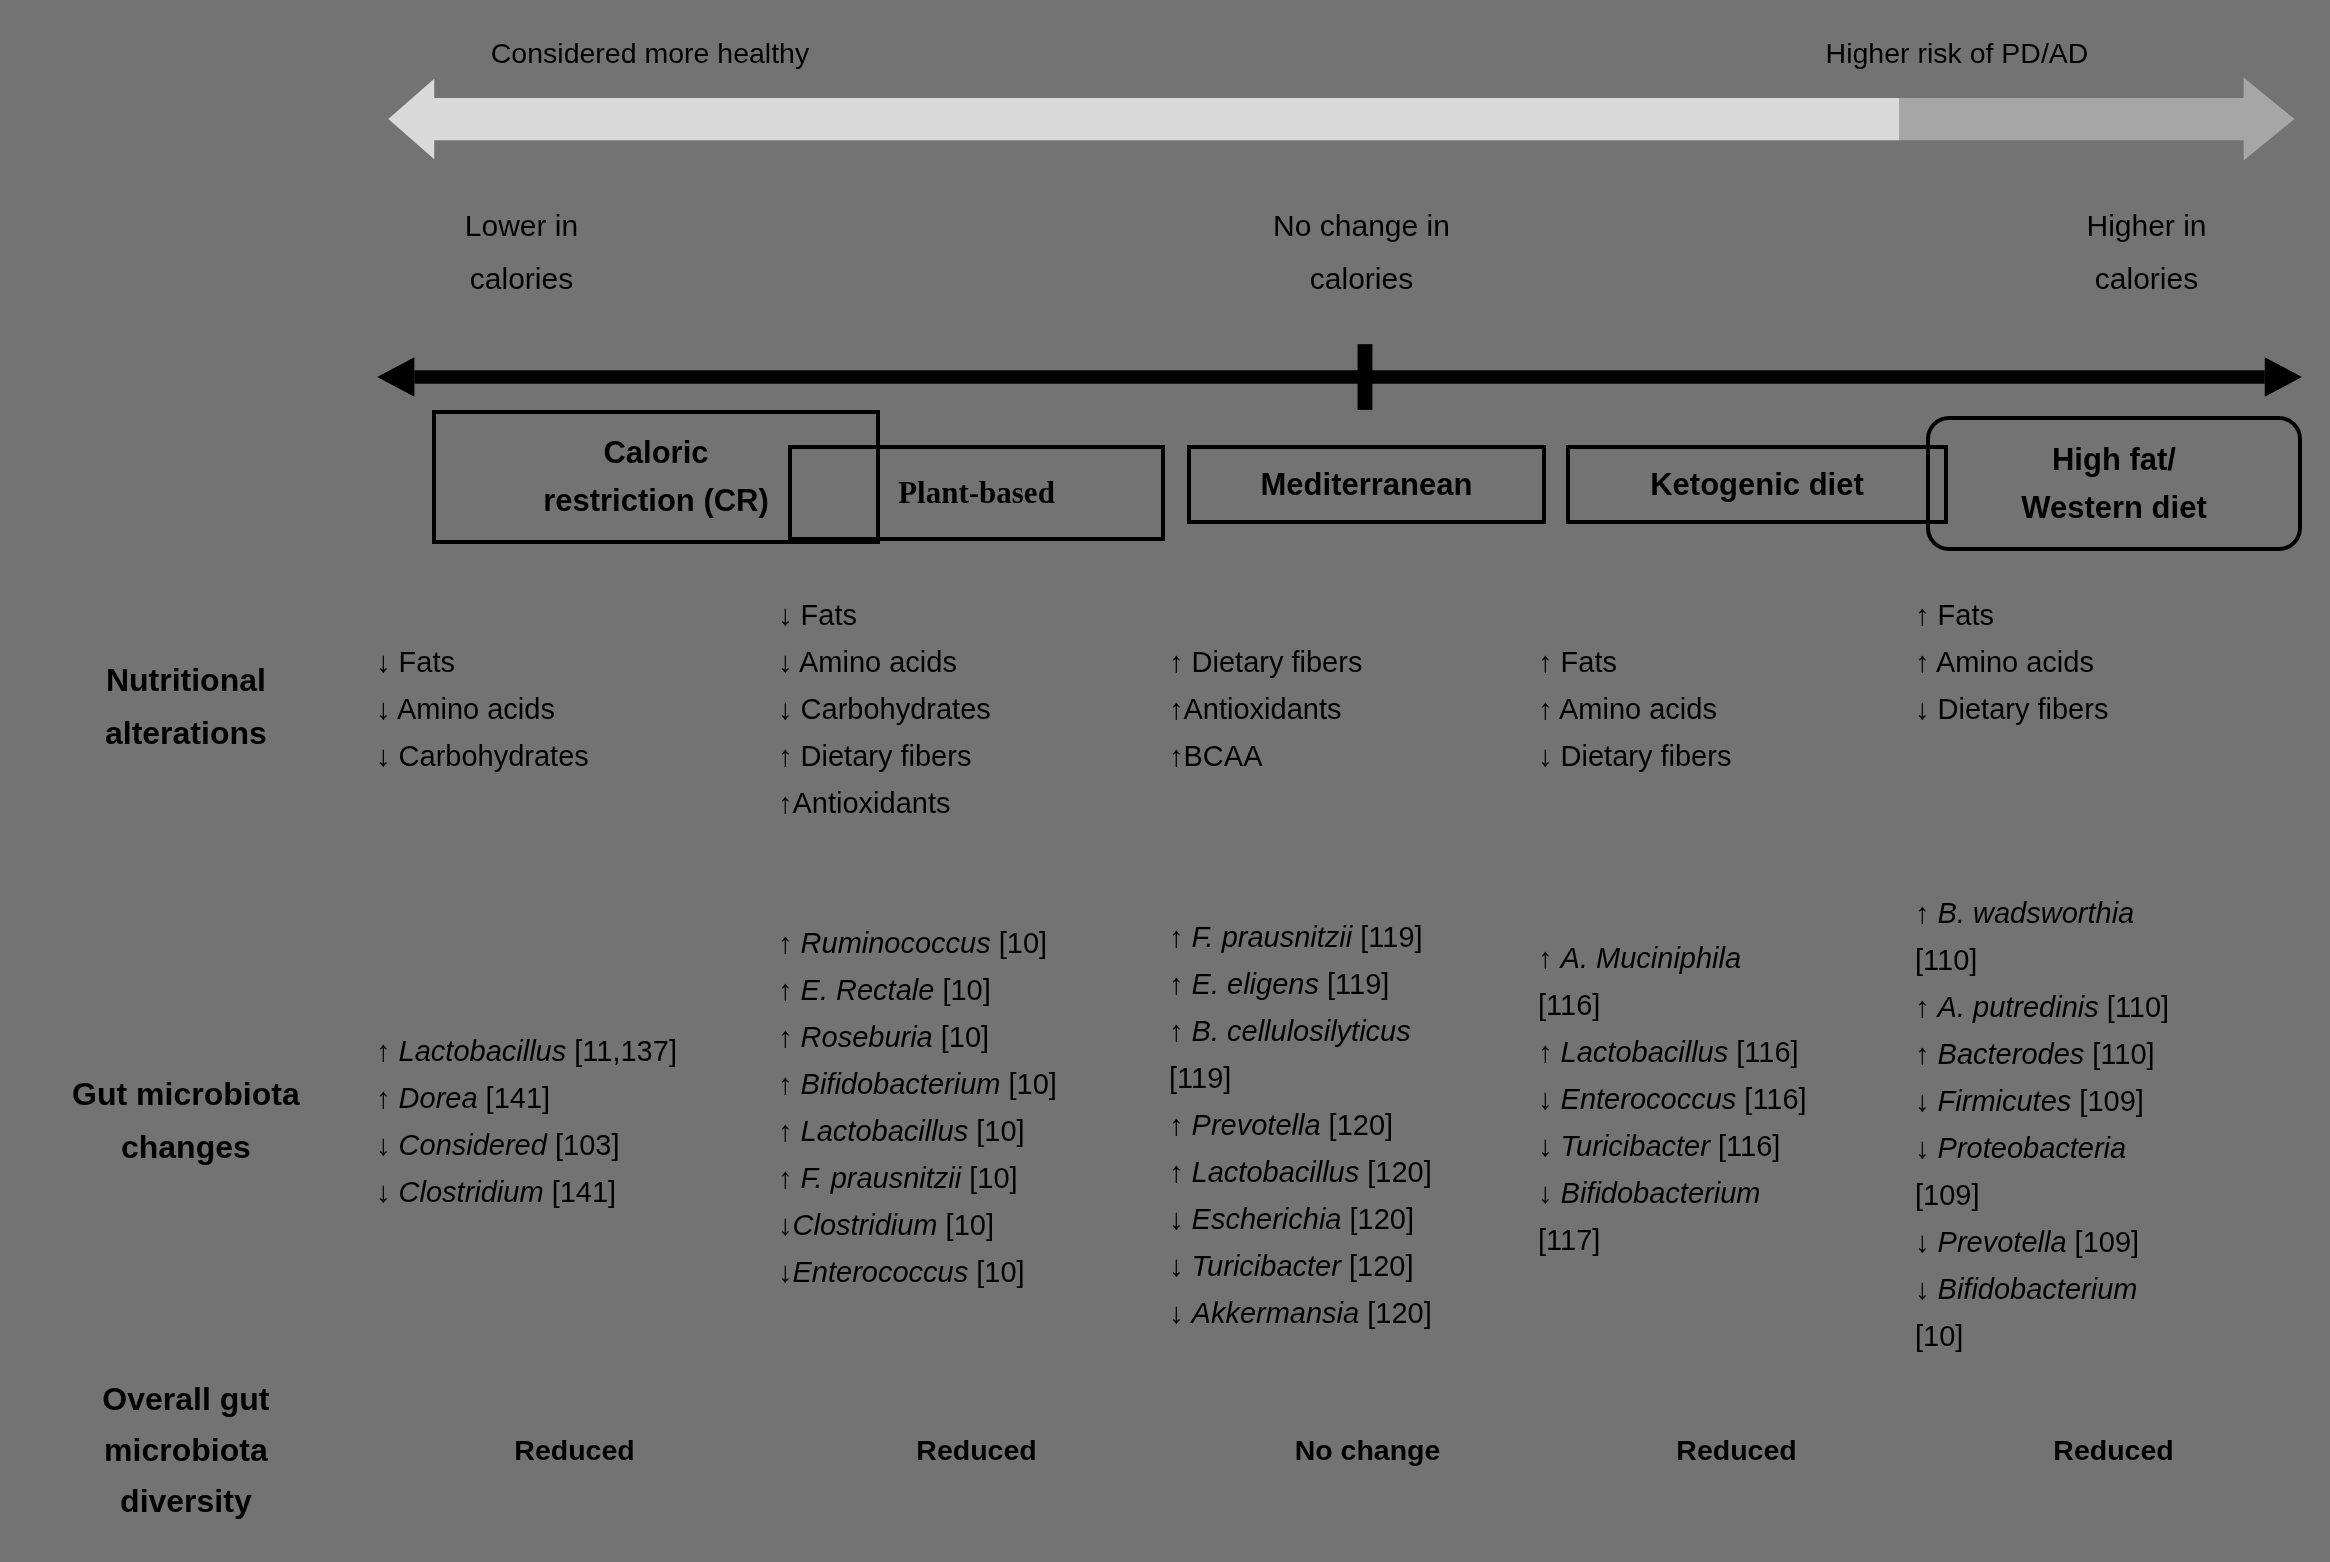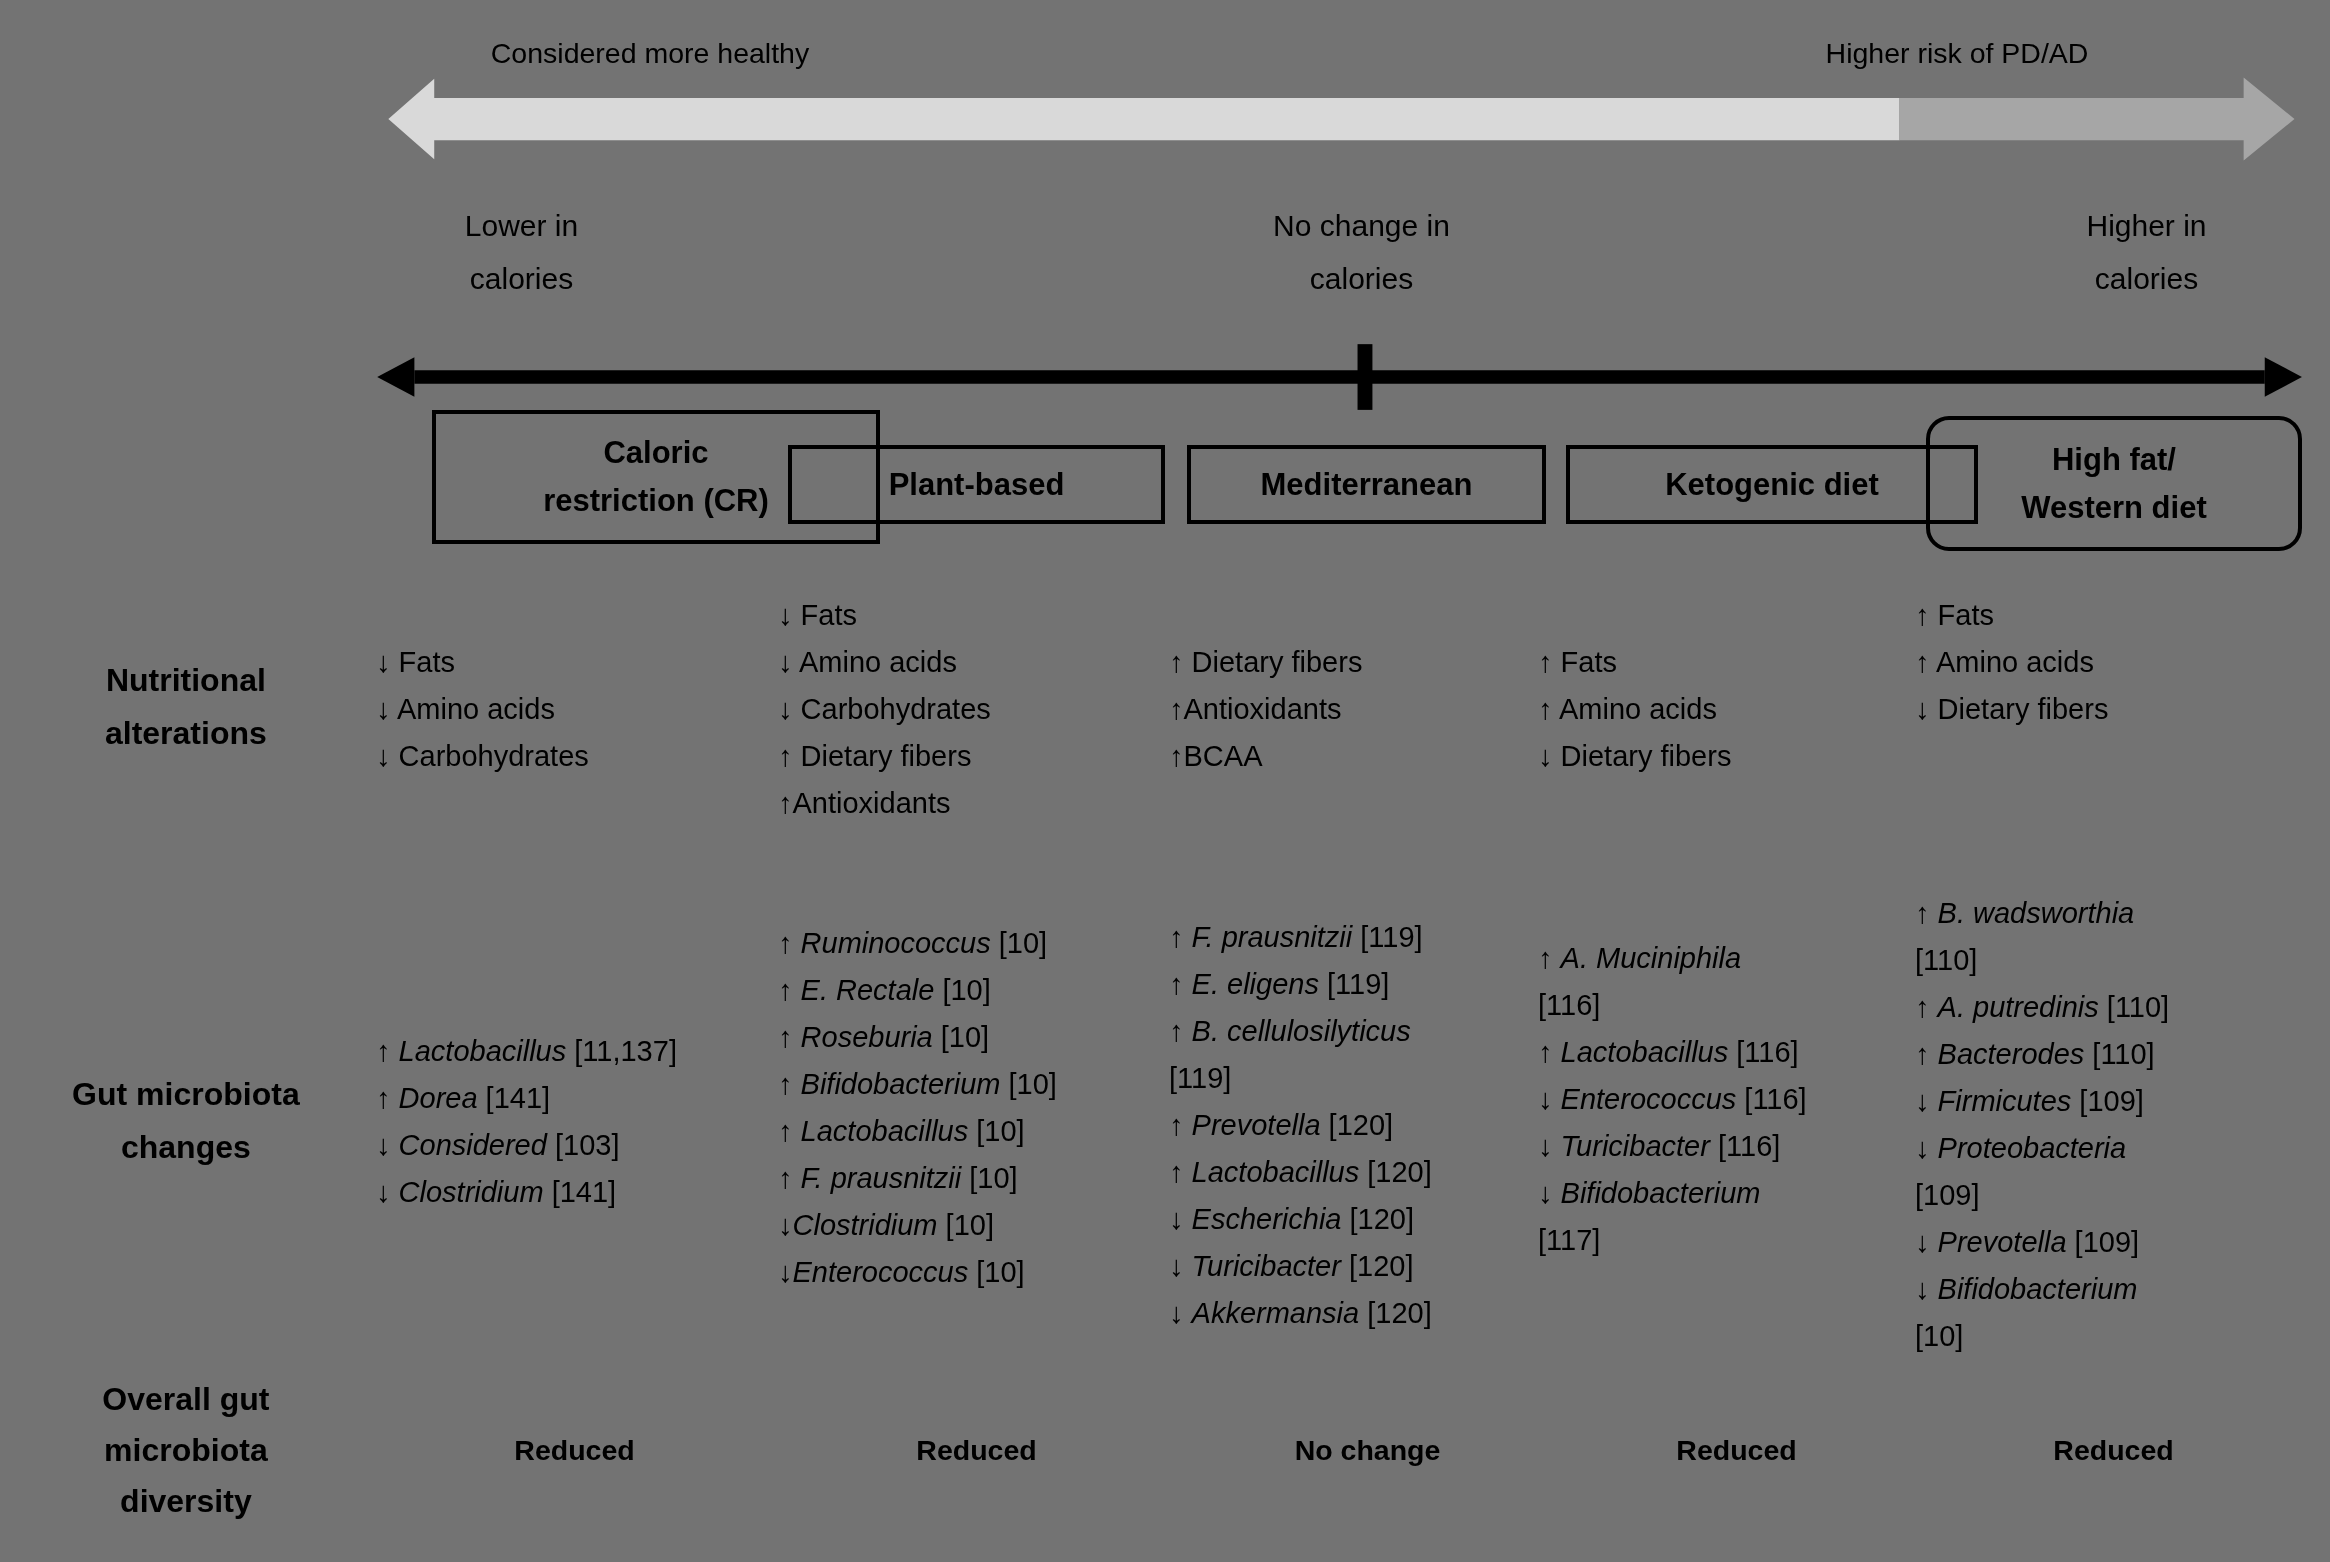--- a/index.html
+++ b/index.html
@@ -63,23 +63,23 @@
 
   <div class="calorie" style="left:329px;">Lower in
 calories</div>
   <div class="calorie" style="left:1169px;">No change in
 calories</div>
   <div class="calorie" style="left:1954px;">Higher in
 calories</div>
 
   <div class="dietbox" style="left:388px;top:410px;width:448px;height:134px;margin-left:44px;">Caloric
 restriction (CR)</div>
-  <div class="dietbox" style="left:788px;top:445px;width:377px;height:79px;">Plant-based</div>
+  <div class="dietbox" style="left:788px;top:445px;width:377px;height:96px;font-family:Liberation Serif, serif;">Plant-based</div>
   <div class="dietbox" style="left:1187px;top:445px;width:359px;height:79px;">Mediterranean</div>
-  <div class="dietbox" style="left:1566px;top:445px;width:412px;height:79px;">Ketogenic diet</div>
+  <div class="dietbox" style="left:1566px;top:445px;width:382px;height:79px;">Ketogenic diet</div>
   <div class="dietbox" style="left:1926px;top:416px;width:376px;height:135px;border-radius:23px;">High fat/
 Western diet</div>
 
   <div class="rowlabel" style="top:654px;">Nutritional
 alterations</div>
   <div class="rowlabel" style="top:1068px;">Gut microbiota
 changes</div>
   <div class="rowlabel diversity" style="top:1374px;">Overall gut
 microbiota
 diversity</div>

